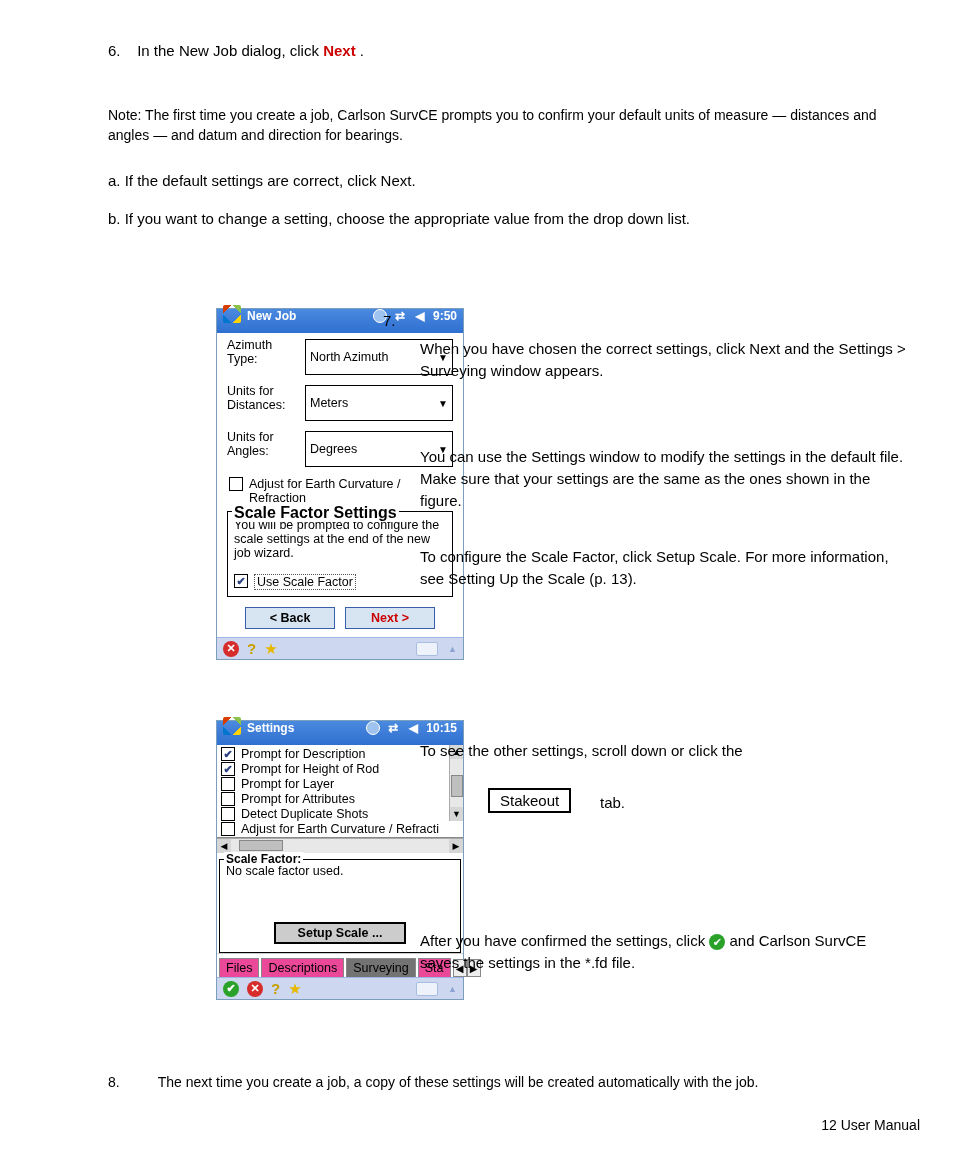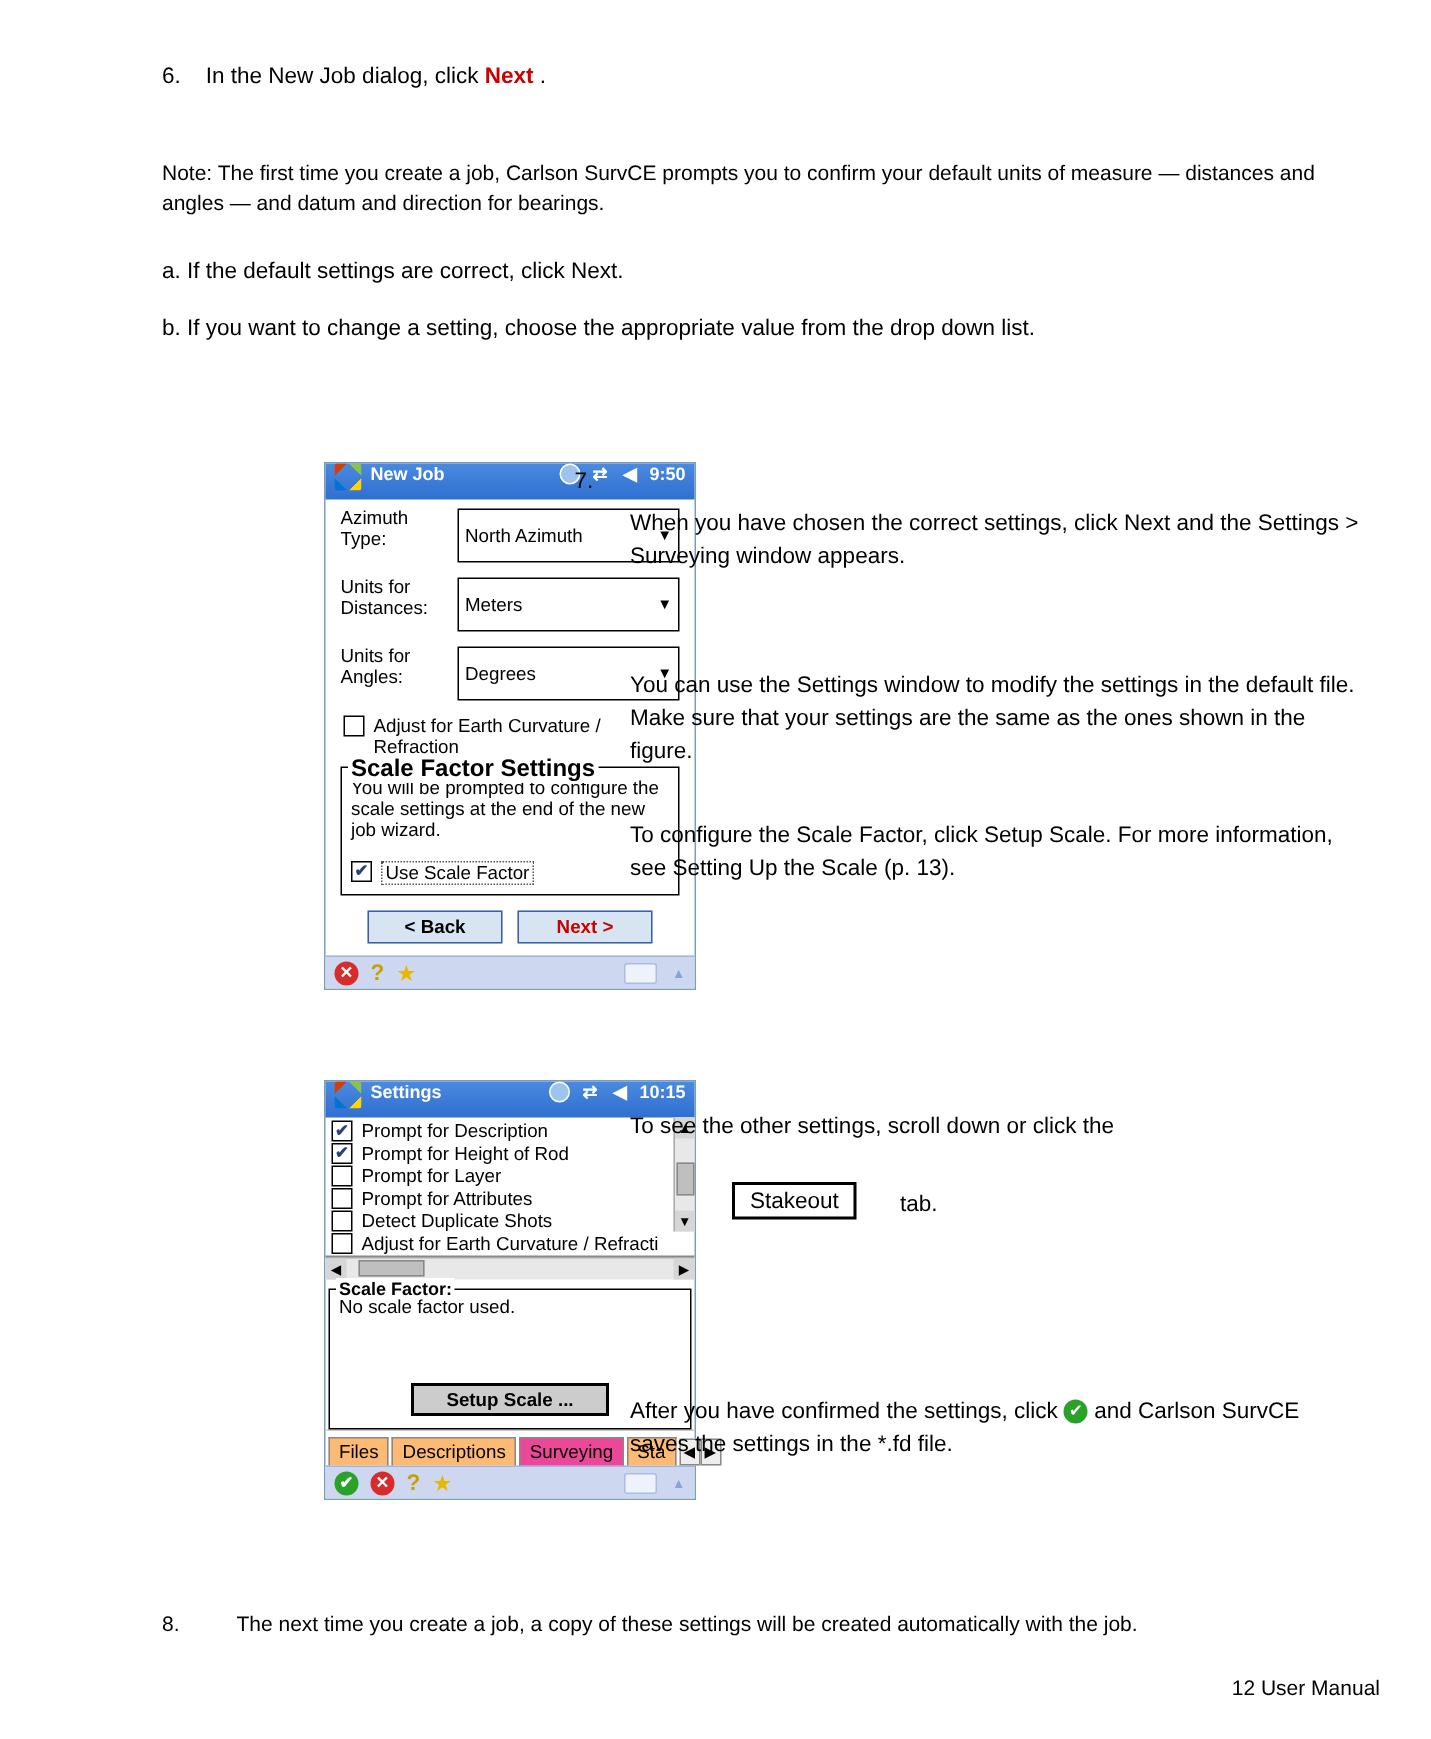--- a/index.html
+++ b/index.html
@@ -15,23 +15,23 @@
   .device {
     width: 248px;
     margin-left: 108px;
     border: 1px solid #7b9ebd;
     background: #fff;
   }
   .titlebar {
     height: 24px;
     background: linear-gradient(#4a8ae0, #2f6fd0);
     display: flex;
-    align-items: flex-start;
+    align-items: flex-end;
     gap: 6px;
-    padding: 0 6px;
+    padding: 10px 6px;
     color: #fff;
     font-weight: bold;
     font-size: 12px;
   }
   .start-flag {
     width: 18px; height: 18px;
     background:
       linear-gradient(135deg,#d93c00 0 45%, transparent 45%),
       linear-gradient(225deg,#8bc34a 0 45%, transparent 45%),
       linear-gradient(45deg,#0075d0 0 45%, transparent 45%),
@@ -187,23 +187,23 @@
     background:#ccc; border:2px solid #000;
     display:flex;align-items:center;justify-content:center;
     font-weight:bold;font-size:12.5px;
   }
   .tabs-row{
     display:flex;align-items:flex-end;padding:4px 2px 0 2px;font-size:12.5px;
     border-top:1px solid #ccc;
   }
   .tab{
     padding:2px 6px;border:1px solid #888;border-bottom:none;margin-right:2px;
-    background:#ec4899;
-  }
-  .tab.inactive{background:#fdba74;}
+    background:#737373;
+  }
+  .tab.inactive{background:#ec4899;}
   .tab-scroll{
     margin-left:auto;display:flex;
   }
   .tab-scroll .sq{width:14px;height:18px;border:1px solid #888;display:flex;align-items:center;justify-content:center;font-size:10px;background:#eee;}
   
   .right-text {
     position:absolute;
     font-size:15px;
     line-height:1.45;
     color:#000;

